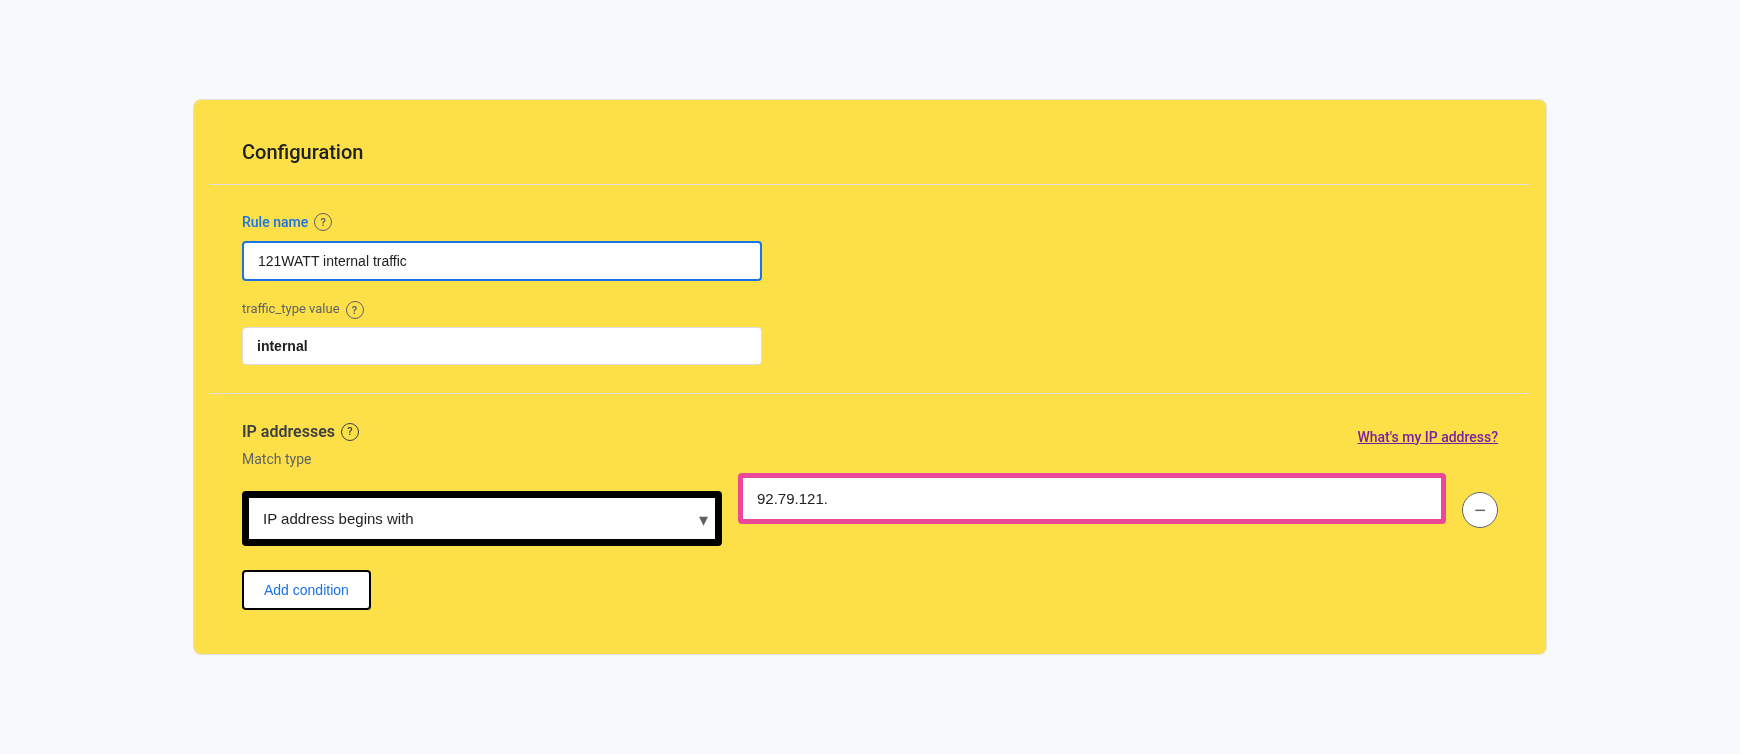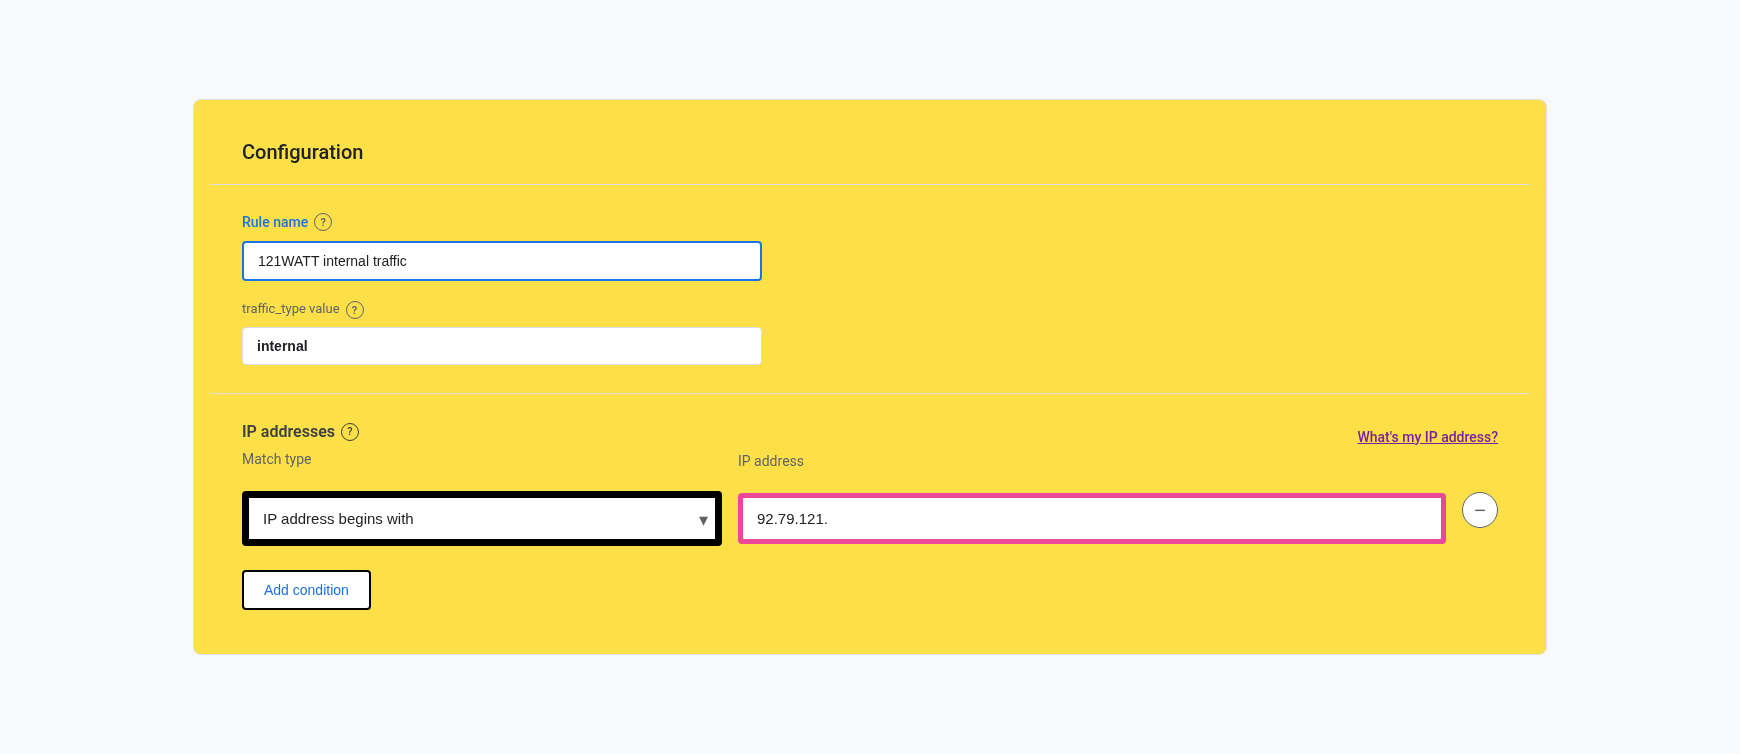--- a/index.html
+++ b/index.html
@@ -253,21 +253,20 @@
           <select class="select-input">
             <option>IP address begins with</option>
             <option>IP address equals</option>
             <option>IP address contains</option>
           </select>
           <span class="select-arrow">▾</span>
         </div>
       </div>
 
       <div class="ip-address-group">
-        <div class="sub-label">IP address</div>
         <input class="ip-input" type="text" value="92.79.121." style="">
       </div>
 
       <button class="remove-btn">
         <span>−</span>
       </button>
     </div>
 
     <button class="add-condition-btn">
       <span>Add condition</span>

